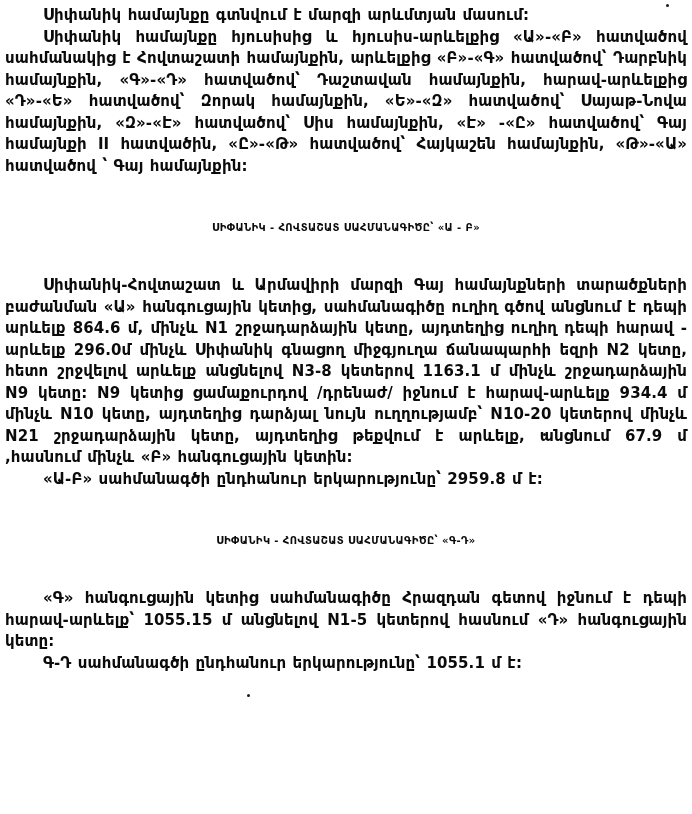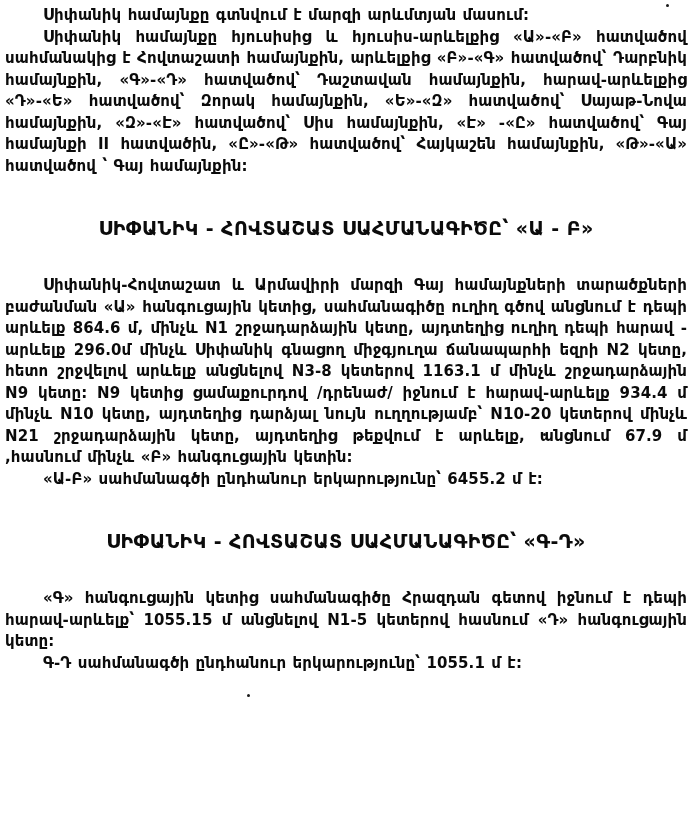--- a/index.html
+++ b/index.html
@@ -18,21 +18,21 @@
   }
   .body-text {
     font-size: 15px;
     line-height: 21.5px;
     text-align: justify;
     letter-spacing: 0.1px;
     word-spacing: 1px;
   }
   .indent { text-indent: 38px; }
   .section-heading {
-    font-size: 19px;
+    font-size: 10px;
     line-height: 20px;
     text-align: center;
     font-weight: bold;
     letter-spacing: 0.4px;
     margin: 41px 8px 37px 8px;
   }
   .scan-dot {
     position: absolute;
     width: 3px;
     height: 3px;
@@ -49,21 +49,21 @@
 <div class="doc">
 
   <p class="body-text indent">Սիփանիկ համայնքը գտնվում է մարզի արևմտյան մասում:</p>
 
 
   <p class="body-text indent">Սիփանիկ համայնքը հյուսիսից և հյուսիս-արևելքից «Ա»-«Բ» հատվածով սահմանակից է Հովտաշատի համայնքին, արևելքից «Բ»-«Գ» հատվածով՝ Դարբնիկ համայնքին, «Գ»-«Դ» հատվածով՝ Դաշտավան համայնքին, հարավ-արևելքից «Դ»-«Ե» հատվածով՝ Զորակ համայնքին, «Ե»-«Զ» հատվածով՝ Սայաթ-Նովա համայնքին, «Զ»-«Է» հատվածով՝ Սիս համայնքին, «Է» -«Ը» հատվածով՝ Գայ համայնքի II հատվածին, «Ը»-«Թ» հատվածով՝ Հայկաշեն համայնքին, «Թ»-«Ա» հատվածով ՝ Գայ համայնքին:</p>
 
   <section>
     <h2 class="section-heading">ՍԻՓԱՆԻԿ - ՀՈՎՏԱՇԱՏ ՍԱՀՄԱՆԱԳԻԾԸ՝ «Ա - Բ»</h2>
     <p class="body-text indent">Սիփանիկ-Հովտաշատ և Արմավիրի մարզի Գայ համայնքների տարածքների բաժանման «Ա» հանգուցային կետից, սահմանագիծը ուղիղ գծով անցնում է դեպի արևելք 864.6 մ,  մինչև N1 շրջադարձային կետը, այդտեղից ուղիղ դեպի հարավ - արևելք 296.0մ մինչև  Սիփանիկ գնացող միջգյուղա ճանապարհի  եզրի N2 կետը, հետո շրջվելով արևելք  անցնելով N3-8 կետերով 1163.1 մ մինչև շրջադարձային N9 կետը: N9 կետից ցամաքուրդով /դրենաժ/ իջնում է հարավ-արևելք 934.4 մ մինչև N10 կետը, այդտեղից դարձյալ նույն ուղղությամբ՝ N10-20 կետերով մինչև  N21 շրջադարձային կետը, այդտեղից թեքվում է արևելք, անցնում 67.9 մ ,հասնում մինչև «Բ» հանգուցային կետին:</p>
-    <p class="body-text indent">«Ա-Բ» սահմանագծի ընդհանուր երկարությունը՝ 6455.2 մ է:</p>
+    <p class="body-text indent">«Ա-Բ» սահմանագծի ընդհանուր երկարությունը՝ 2959.8 մ է:</p>
   </section>
 
 
   <section>
     <h2 class="section-heading">ՍԻՓԱՆԻԿ - ՀՈՎՏԱՇԱՏ ՍԱՀՄԱՆԱԳԻԾԸ՝ «Գ-Դ»</h2>
     <p class="body-text indent">«Գ»  հանգուցային կետից սահմանագիծը Հրազդան գետով իջնում է դեպի հարավ-արևելք՝ 1055.15 մ  անցնելով N1-5  կետերով  հասնում  «Դ»  հանգուցային կետը:</p>
     <p class="body-text indent">Գ-Դ  սահմանագծի ընդհանուր երկարությունը՝ 1055.1 մ է:</p>
   </section>
 
 </div>

